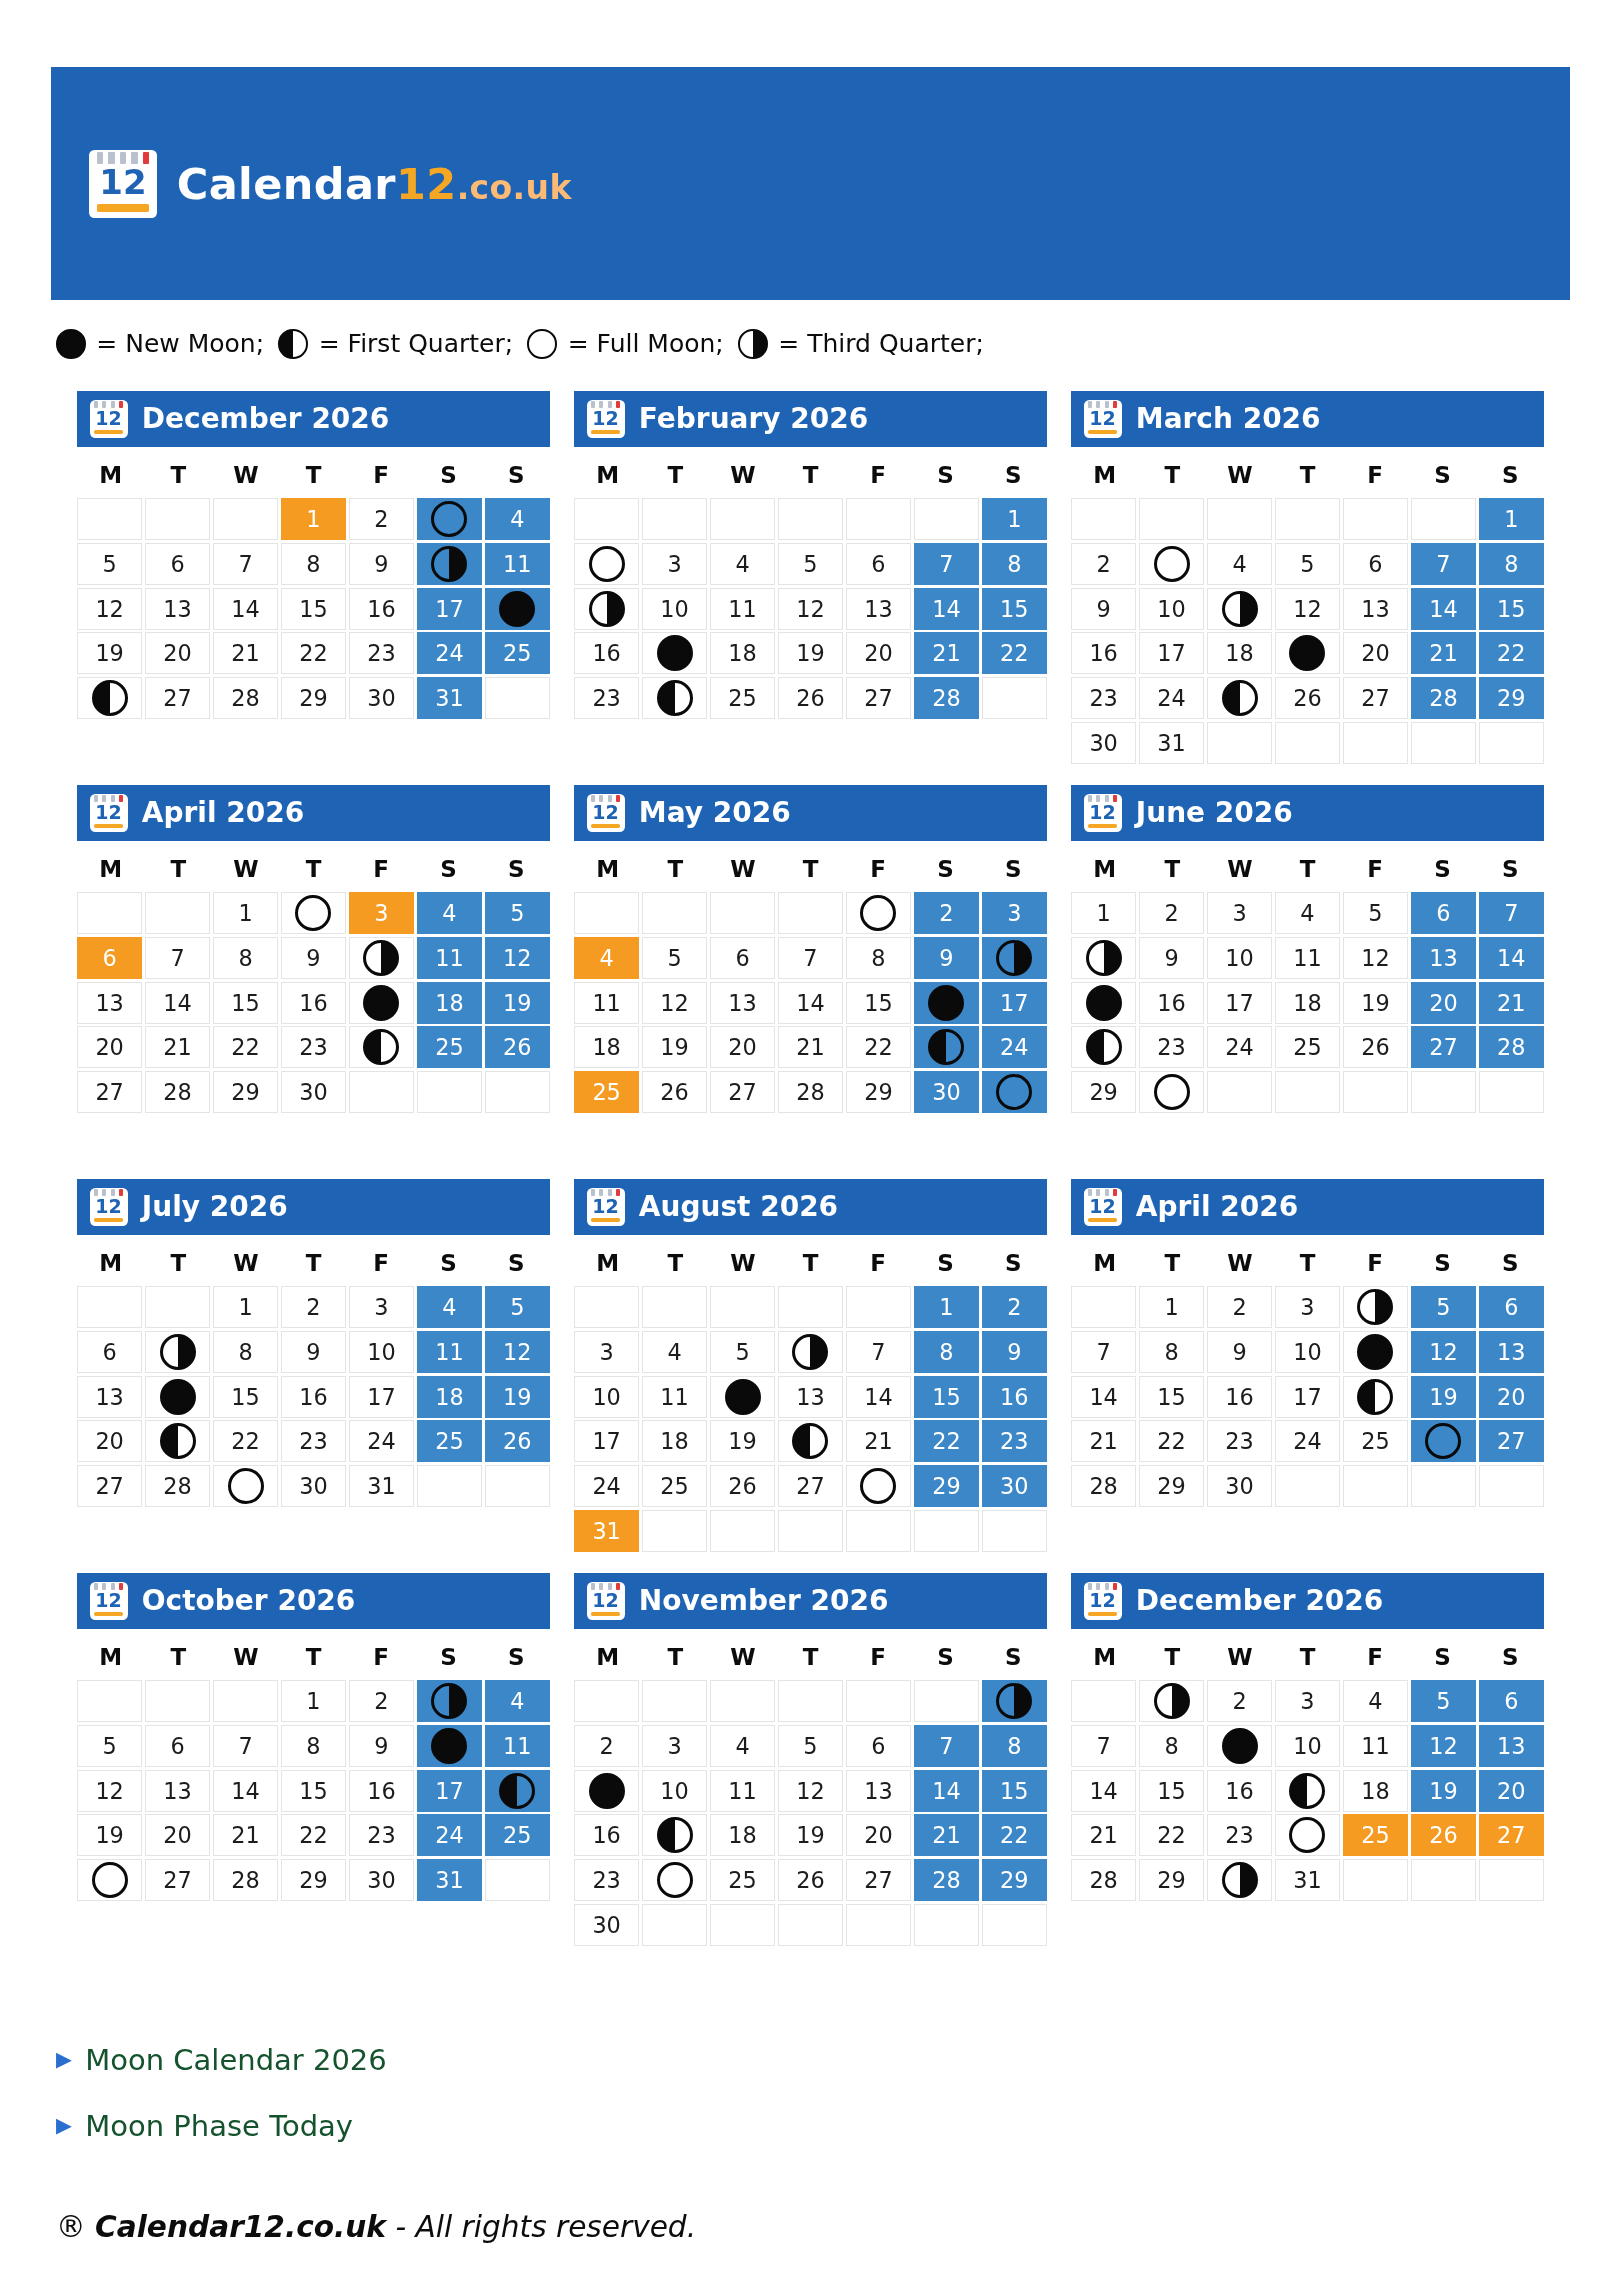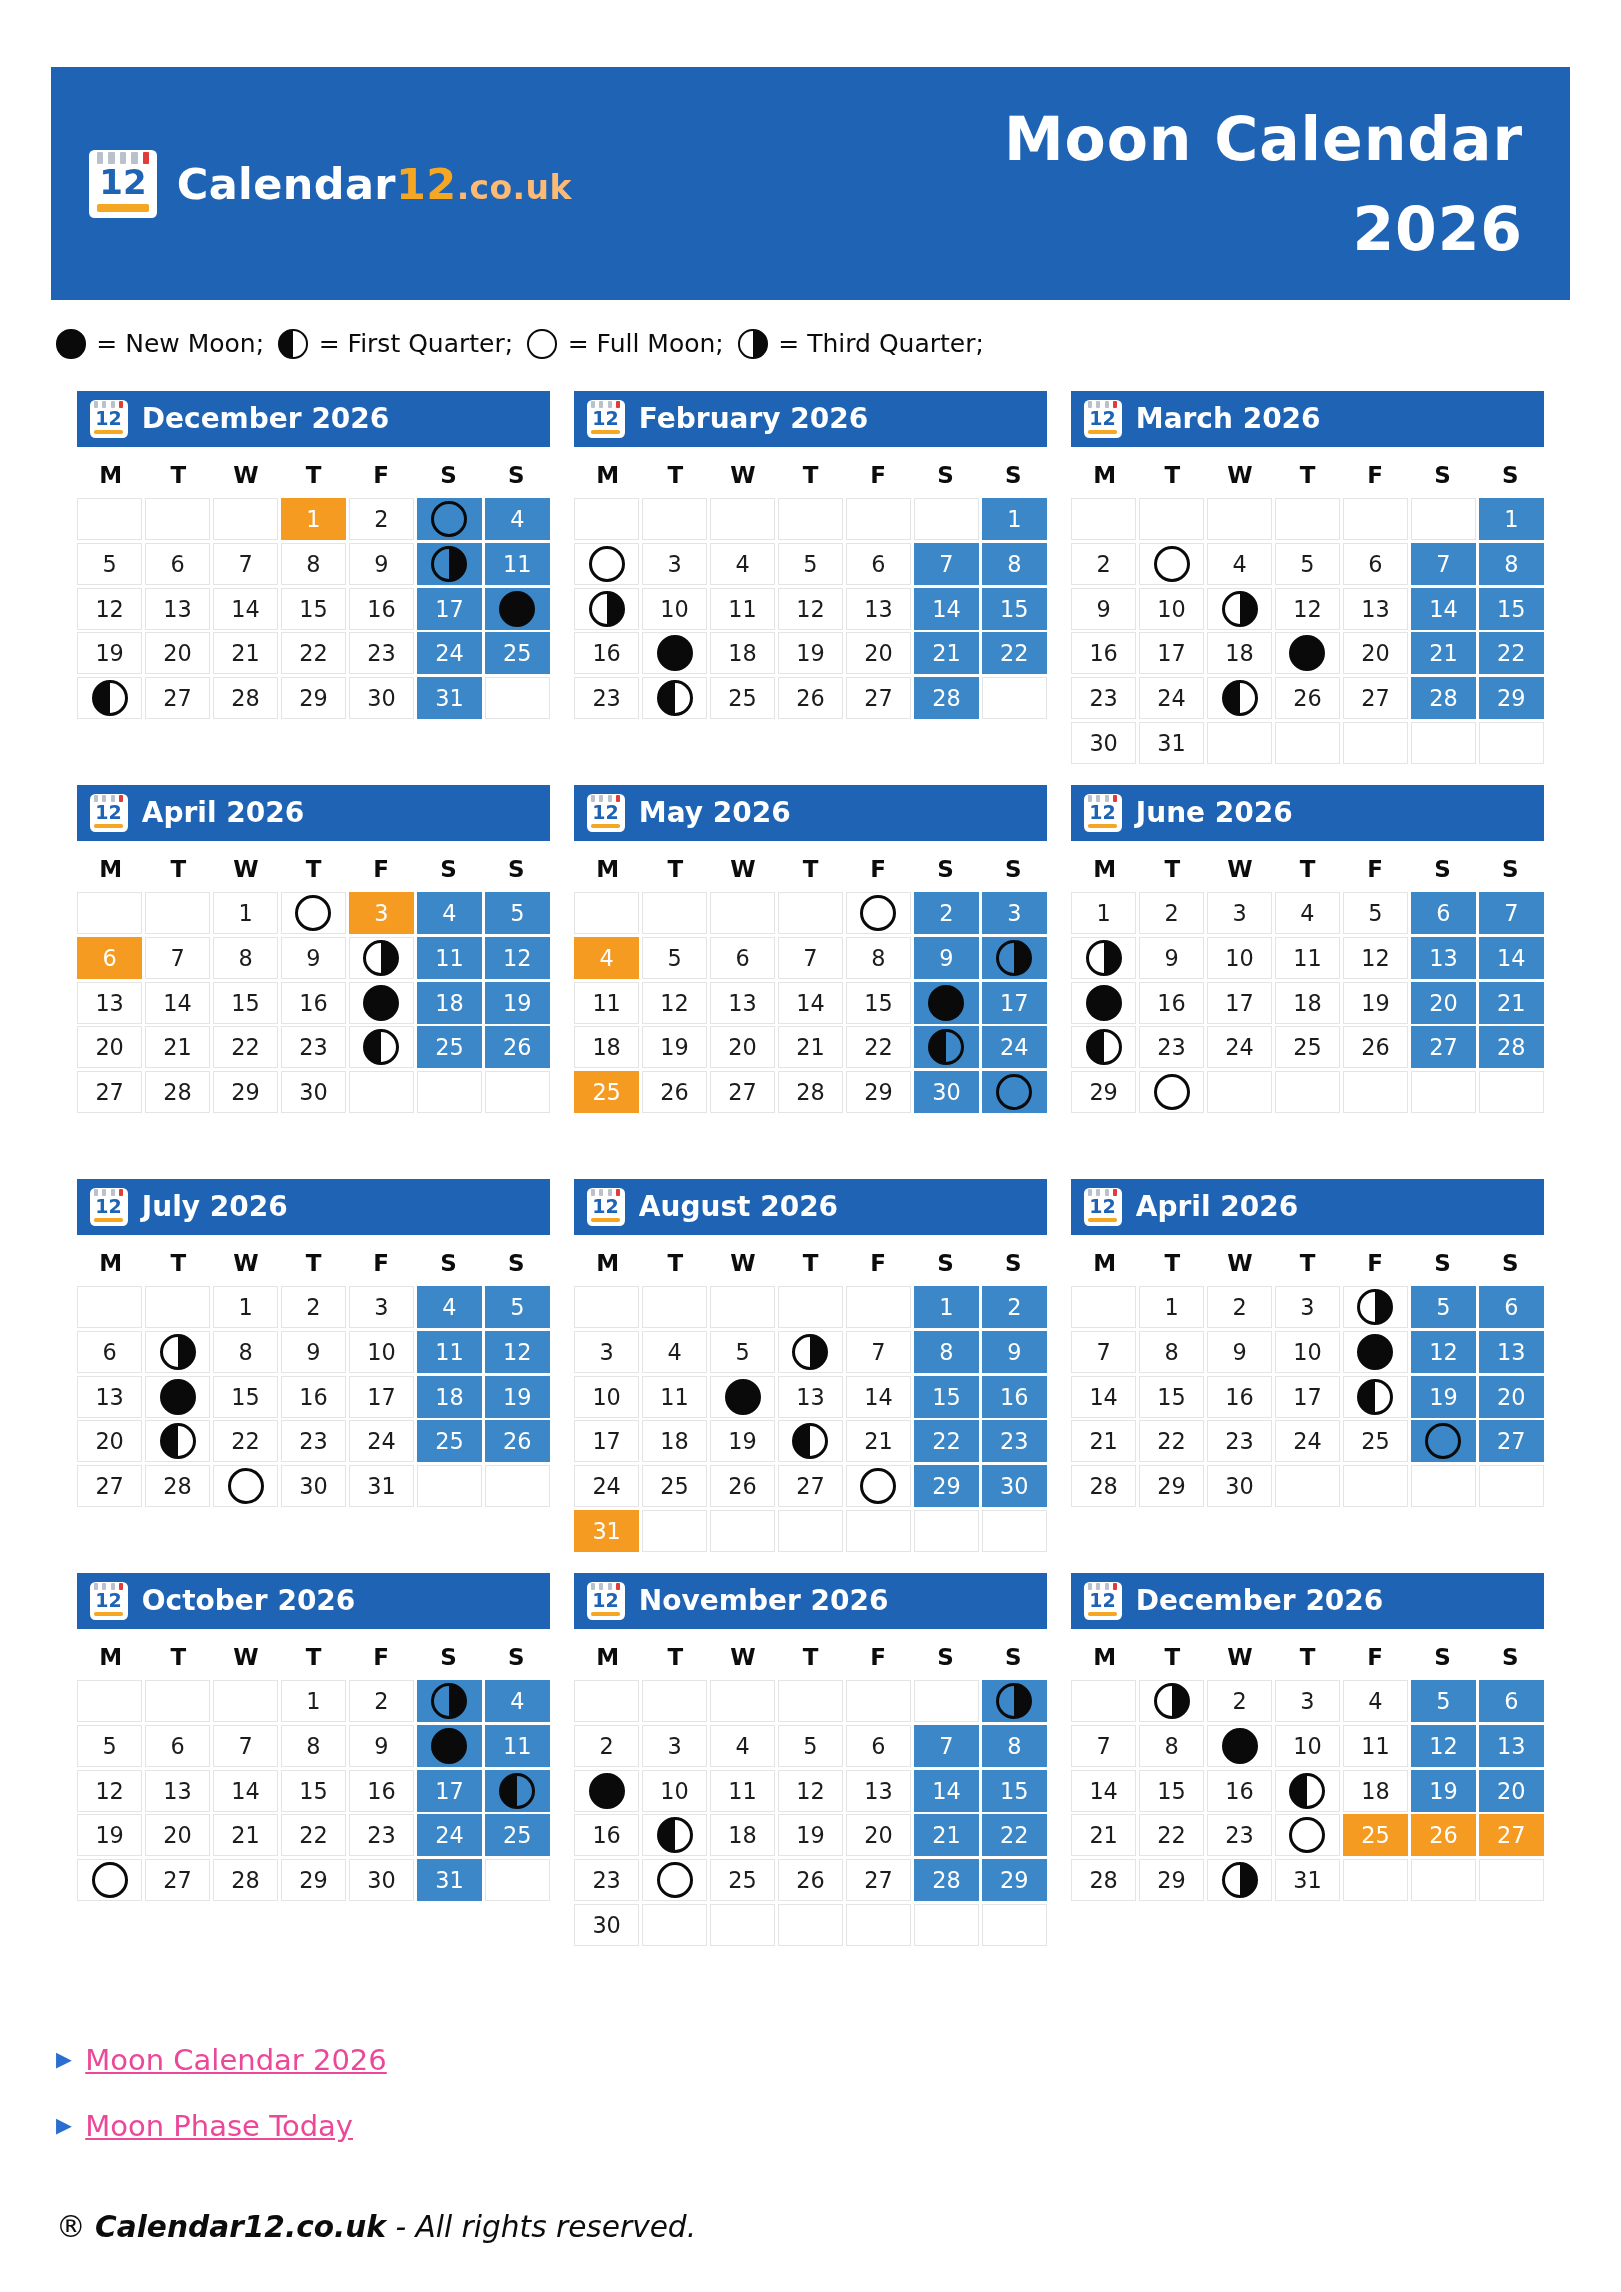--- a/index.html
+++ b/index.html
@@ -67,45 +67,41 @@
   .day{
     height:42px;display:flex;align-items:center;justify-content:center;
     font-size:22.4px;background:#fff;border:1.8px solid #e4e4e4;box-sizing:border-box;color:#1c1c1c;
   }
   .day.weekend{background:#3B87C8;border-color:#3B87C8;color:#fff;}
   .day.holiday{background:#F59B22;border-color:#F59B22;color:#fff;}
   
   .footer{margin:76px 0 0 56px;}
   .flink-row{display:flex;align-items:center;gap:13.4px;margin-bottom:32px;font-size:29px;}
   .flink-arrow{color:#2A6FD0;font-size:20.6px;line-height:1;}
-  a.flink{color:#ec4899;text-decoration:underline;cursor:pointer;}
+  a.flink{color:#14532d;cursor:pointer;}
   .copyright{margin-top:67px;font-size:29.6px;color:#0c0c0c;font-style:italic;}
   .copyright .brand{font-weight:700;}
 </style>
 </head>
 <body>
 
 <div class="banner">
   <div class="logo">
     <div class="cal-icon lg">
       <div class="ticks">
           <i></i>
           <i></i>
           <i></i>
           <i></i>
           <i class="red"></i>
         </div>
       <div class="num">12</div>
       <div class="bar"></div>
     </div>
     <div class="logo-text"><span>Calendar</span><span class="num">12</span><span class="suffix">.co.uk</span></div>
-  </div>
-  <div class="banner-title">
-    <div>Moon Calendar</div>
-    <div>2026</div>
   </div>
 </div>
 
 <div class="legend">
     <span class="item">
       <span class="moon md new"></span>
       <span>= New Moon;</span>
     </span>
     <span class="item">
       <span class="moon md first"></span>

